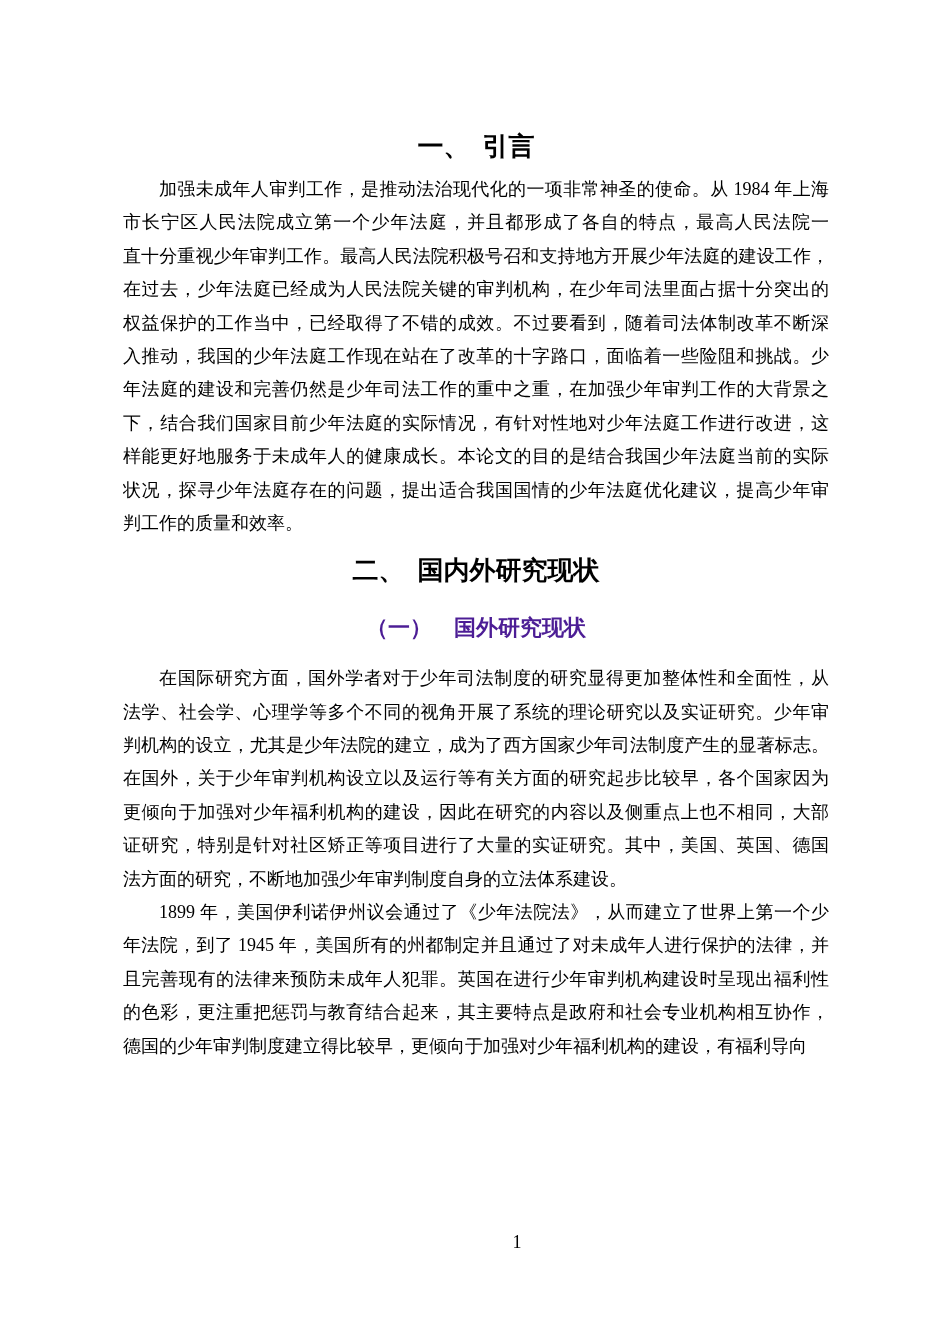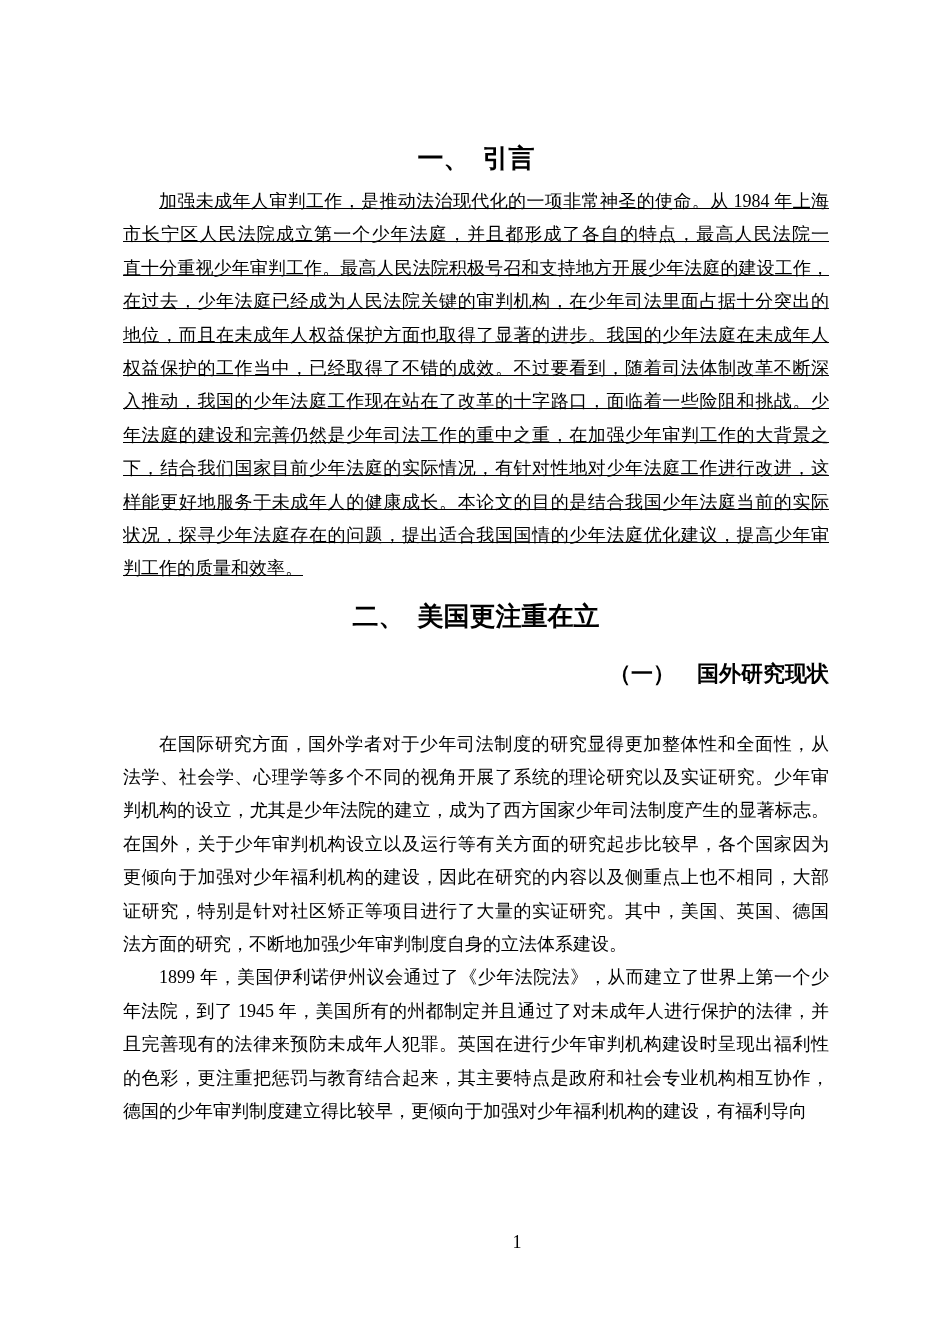--- a/index.html
+++ b/index.html
@@ -18,51 +18,51 @@
   .page {
     position: absolute;
     left: 0; top: 0;
     width: 950px;
     height: 1344px;
     background: #ffffff;
   }
   .content {
     position: absolute;
     left: 123px;
-    top: 16px;
+    top: 4px;
     width: 706px;
     padding-top: 120px;
   }
   .h1 {
     font-family: "Liberation Sans", "DejaVu Sans", sans-serif;
     font-weight: 700;
     font-size: 26px;
     line-height: 44px;
     text-align: center;
     margin: 0;
     color: #000000;
   }
   .h1.second {
     margin-top: 8px;
   }
   .h2 {
     font-family: "Liberation Sans", "DejaVu Sans", sans-serif;
     font-weight: 700;
     font-size: 22px;
     line-height: 32px;
-    text-align: right;
+    text-align: center;
     margin: 20px 0 0 0;
-    color: #000000;
+    color: #4c1d95;
   }
   .para {
     margin: 0;
     font-size: 18px;
   }
-  .para.p1 { margin-top: 5px; text-decoration: underline; }
-  .para.p2 { margin-top: 38px; }
+  .para.p1 { margin-top: 5px; }
+  .para.p2 { margin-top: 18px; }
   .para.p3 { margin-top: 0; }
   .line {
     height: 33.4px;
     line-height: 33.4px;
     overflow: hidden;
     text-align: justify;
     text-align-last: justify;
     text-justify: inter-character;
     white-space: normal;
   }
@@ -89,31 +89,30 @@
 <div class="page">
   <div class="content">
 
     <div class="h1">一、 引言</div>
 
     <div class="para p1">
         <div class="line">加强未成年人审判工作，是推动法治现代化的一项非常神圣的使命。从 1984 年上海</div>
         <div class="line">市长宁区人民法院成立第一个少年法庭，并且都形成了各自的特点，最高人民法院一</div>
         <div class="line">直十分重视少年审判工作。最高人民法院积极号召和支持地方开展少年法庭的建设工作，</div>
         <div class="line">在过去，少年法庭已经成为人民法院关键的审判机构，在少年司法里面占据十分突出的</div>
-        <div class="line">地位，而且在未成年人权益保护方面也取得了显著的进步。我国的少年法庭在未成年人</div>
         <div class="line">权益保护的工作当中，已经取得了不错的成效。不过要看到，随着司法体制改革不断深</div>
         <div class="line">入推动，我国的少年法庭工作现在站在了改革的十字路口，面临着一些险阻和挑战。少</div>
         <div class="line">年法庭的建设和完善仍然是少年司法工作的重中之重，在加强少年审判工作的大背景之</div>
         <div class="line">下，结合我们国家目前少年法庭的实际情况，有针对性地对少年法庭工作进行改进，这</div>
         <div class="line">样能更好地服务于未成年人的健康成长。本论文的目的是结合我国少年法庭当前的实际</div>
         <div class="line">状况，探寻少年法庭存在的问题，提出适合我国国情的少年法庭优化建议，提高少年审</div>
         <div class="line last">判工作的质量和效率。</div>
       </div>
 
-    <div class="h1 second">二、 美国更注重在立</div>
+    <div class="h1 second">二、 国内外研究现状</div>
 
     <div class="h2">（一）　国外研究现状</div>
 
     <div class="para p2">
         <div class="line">在国际研究方面，国外学者对于少年司法制度的研究显得更加整体性和全面性，从</div>
         <div class="line">法学、社会学、心理学等多个不同的视角开展了系统的理论研究以及实证研究。少年审</div>
         <div class="line">判机构的设立，尤其是少年法院的建立，成为了西方国家少年司法制度产生的显著标志。</div>
         <div class="line">在国外，关于少年审判机构设立以及运行等有关方面的研究起步比较早，各个国家因为</div>
         <div class="line">更倾向于加强对少年福利机构的建设，因此在研究的内容以及侧重点上也不相同，大部</div>
         <div class="line">证研究，特别是针对社区矫正等项目进行了大量的实证研究。其中，美国、英国、德国</div>

